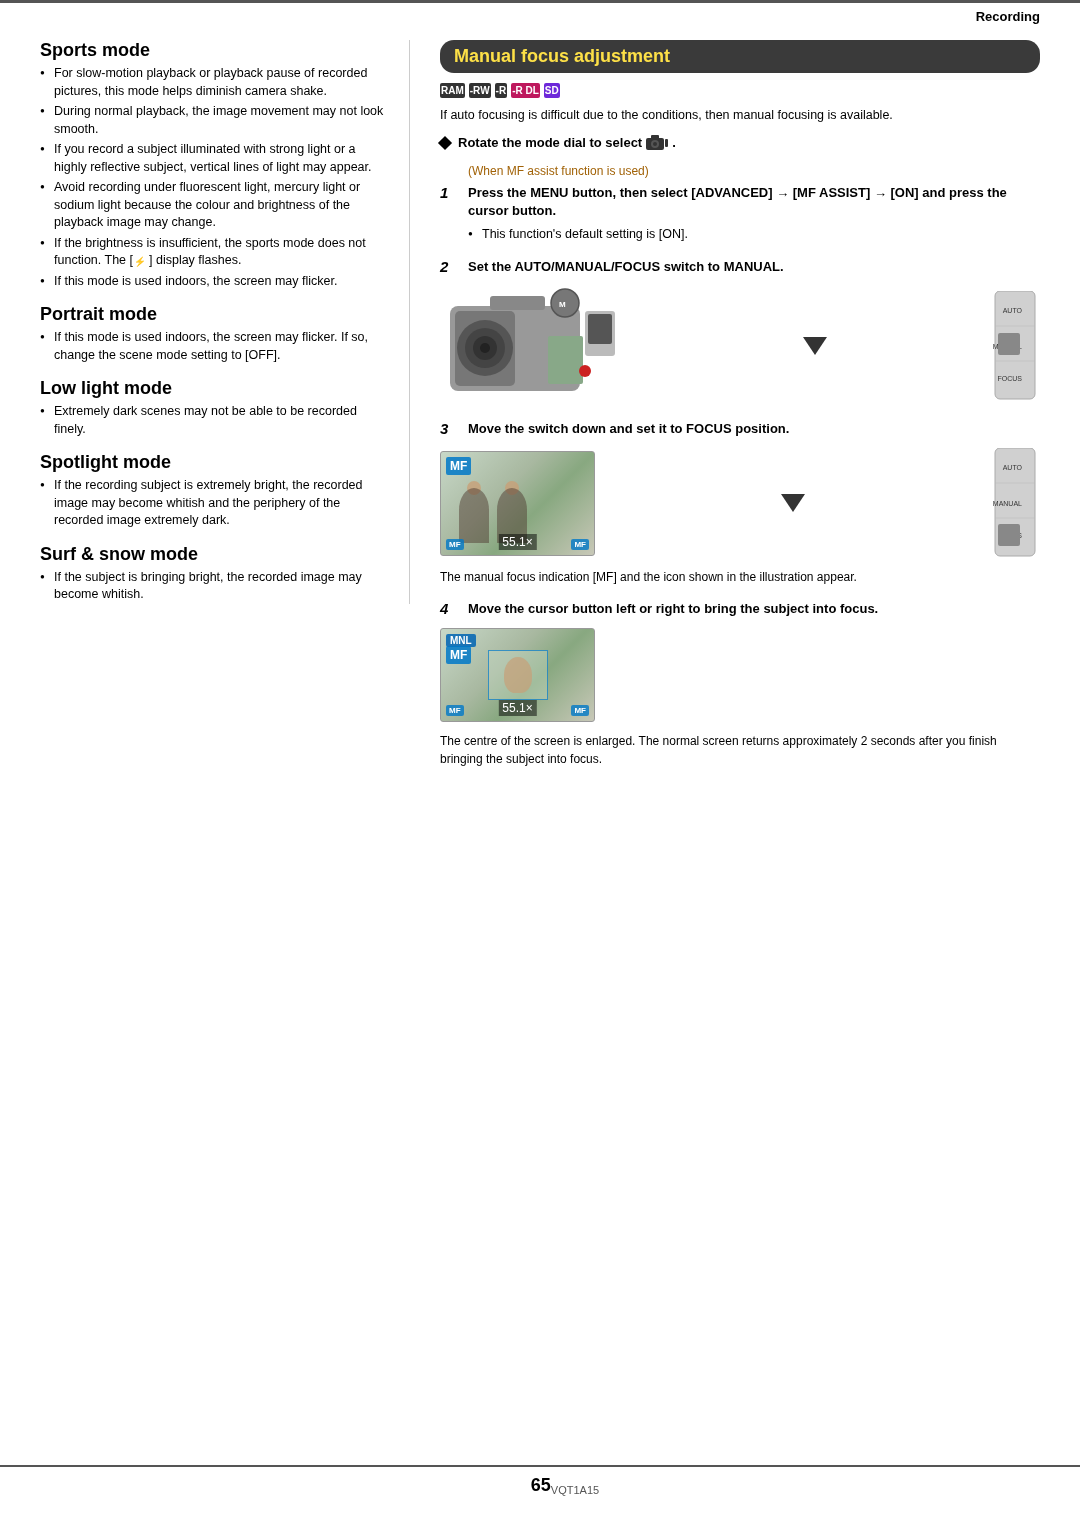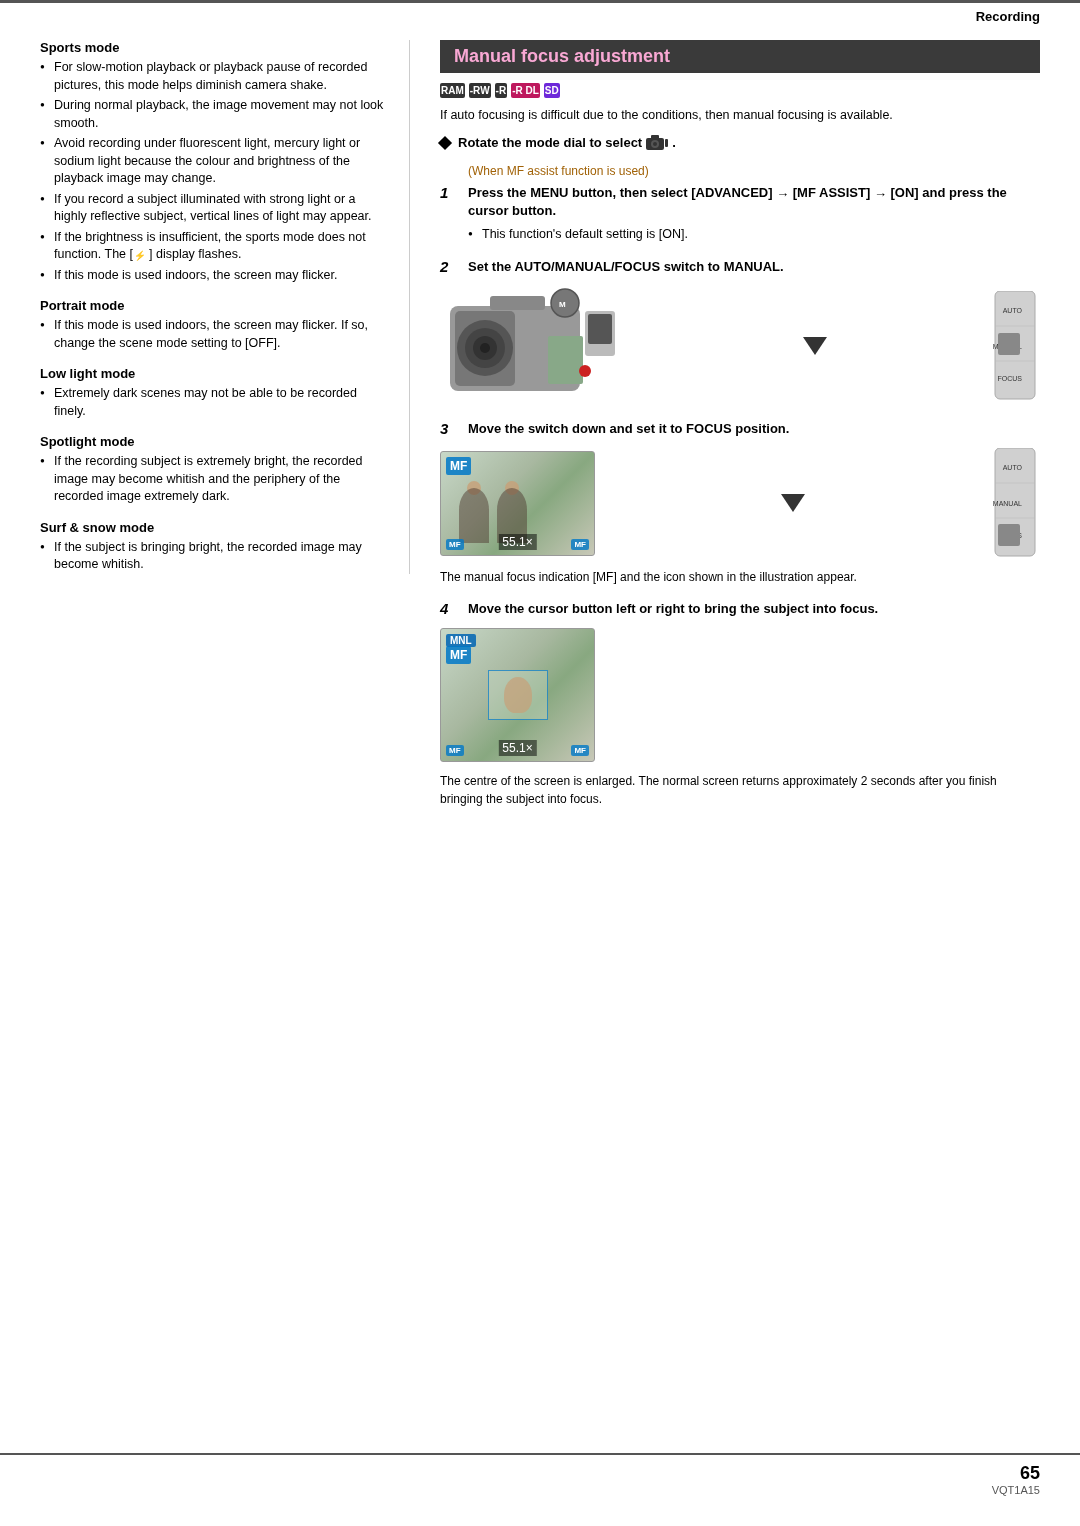--- a/index.html
+++ b/index.html
@@ -44,21 +44,21 @@
       width: 370px;
       flex-shrink: 0;
       padding-top: 10px;
     }
     .left-col-inner {
       border-right: 1px solid #ccc;
       padding-right: 20px;
     }
     .section-title {
       font-weight: bold;
-      font-size: 13px;
+      font-size: 18px;
       margin-bottom: 4px;
       margin-top: 14px;
     }
     .section-title:first-child {
       margin-top: 0;
     }
     .bullet-list {
       list-style: none;
       padding-left: 0;
     }
@@ -77,25 +77,26 @@
       top: 2px;
     }
     
     .right-col {
       flex: 1;
       padding-top: 10px;
     }
     
     .section-heading-box {
       background: #3a3a3a;
-      color: #f9a8d4;
+      color: #fde047;
       font-size: 18px;
       font-weight: bold;
       padding: 6px 14px;
       margin-bottom: 10px;
+      border-radius: 14px;
     }
     
     .media-badges {
       display: flex;
       gap: 4px;
       margin-bottom: 8px;
       align-items: center;
     }
     .badge {
       background: #555;
@@ -285,21 +286,20 @@
     .footer {
       position: absolute;
       bottom: 30px;
       left: 0;
       right: 0;
       border-top: 2px solid #555;
       display: flex;
       justify-content: center;
       align-items: flex-end;
       padding: 8px 40px 0 40px;
-      flex-direction: column;
     }
     .footer-left { width: 50px; }
     .footer-page-num {
       font-size: 18px;
       font-weight: bold;
     }
     .footer-right {
       font-size: 11px;
       color: #555;
     }
@@ -342,22 +342,22 @@
   <div class="main-content">
 
     <div class="left-col">
       <div class="left-col-inner">
 
         <div class="step">
           <div class="section-title">Sports mode</div>
           <ul class="bullet-list">
             <li>For slow-motion playback or playback pause of recorded pictures, this mode helps diminish camera shake.</li>
             <li>During normal playback, the image movement may not look smooth.</li>
+            <li>If you record a subject illuminated with strong light or a highly reflective subject, vertical lines of light may appear.</li>
             <li>Avoid recording under fluorescent light, mercury light or sodium light because the colour and brightness of the playback image may change.</li>
-            <li>If you record a subject illuminated with strong light or a highly reflective subject, vertical lines of light may appear.</li>
             <li>If the brightness is insufficient, the sports mode does not function. The [<svg style="display:inline-block;vertical-align:middle;width:16px;height:16px;" viewBox="0 0 20 20">
                   <text x="2" y="15" font-size="12" font-weight="bold">⚡</text>
                 </svg>] display flashes.</li>
             <li>If this mode is used indoors, the screen may flicker.</li>
           </ul>
         </div>
 
         <div class="step">
           <div class="section-title">Portrait mode</div>
           <ul class="bullet-list">
@@ -527,21 +527,21 @@
         <p class="caption-text">The manual focus indication [MF] and the icon shown in the illustration appear.</p>
       </div>
 
       <div class="step">
         <div class="step-header">
           <span class="step-num">4</span>
           <span class="step-text">Move the cursor button left or right to bring the subject into focus.</span>
         </div>
 
         <div class="img-block">
-          <div class="focus-screen" style="width:155px;height:134px;">
+          <div class="focus-screen" style="width:155px;height:94px;">
             <div class="mnl-badge-screen">MNL</div>
             <div class="mf-badge-screen2">MF</div>
 
             <div class="screen-center-zoom">
               <div class="face-zoom"></div>
             </div>
             <div class="mf-bottom-left">MF</div>
             <div class="mf-bottom-right">MF</div>
             <div class="zoom-indicator">55.1×</div>
           </div>

